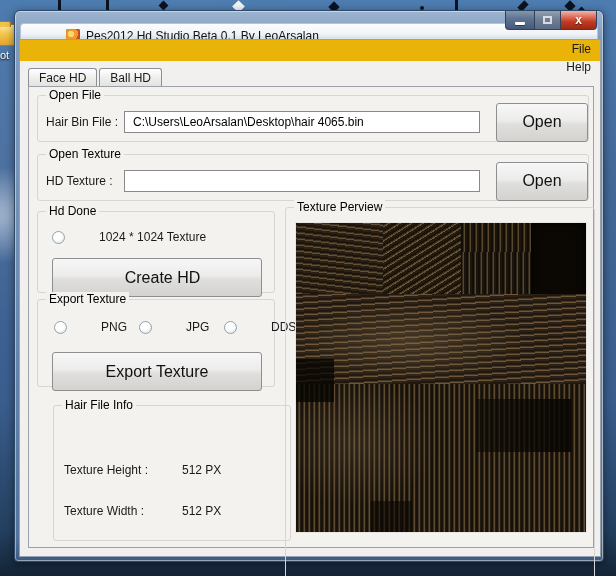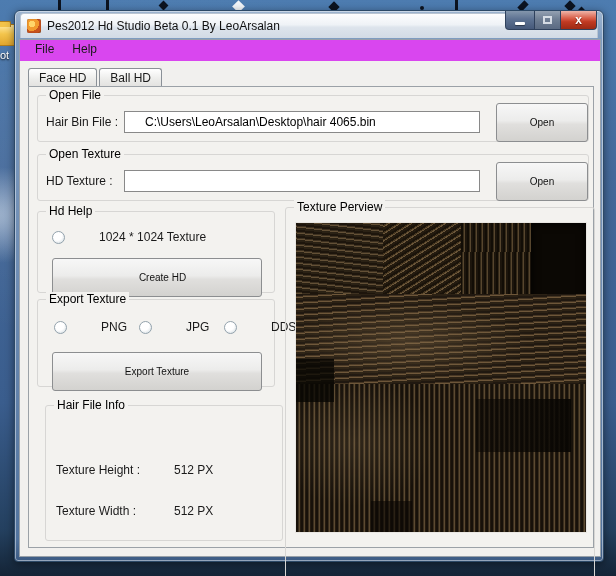--- a/index.html
+++ b/index.html
@@ -29,24 +29,24 @@
     background:#f2c34a; border:1px solid #b07d1d; border-bottom:none; border-radius:2px 2px 0 0; }
   .desk-icon .lbl { color:#fff; text-shadow:0 1px 2px #000; font-size:11px; margin-top:3px; padding-left:4px; }
 
   
   .win {
     position:absolute; left:14px; top:10px; width:590px; height:552px;
     background:linear-gradient(180deg,#9db4cf 0%, #7e9cc0 5%, #6d8cb3 50%, #51739e 96%, #3c5a82 100%);
     border:1px solid #2c4866; border-radius:6px 6px 4px 4px;
     box-shadow:0 2px 8px rgba(0,0,0,.45), inset 0 0 0 1px rgba(255,255,255,.45);
   }
-  .titlebar { position:absolute; left:5px; top:2px; right:5px; height:25px;
+  .titlebar { position:absolute; left:5px; top:12px; right:5px; height:25px;
     background:linear-gradient(180deg,#fdfdfe 0%, #eef2f6 45%, #dde4ec 55%, #d2dbe5 100%);
     border-radius:4px 4px 0 0; border:1px solid #b9c4d1; border-bottom:none;
-    display:flex; align-items:center; }
+    display:flex; align-items:center;padding-left:39px; }
   .app-icon { width:14px; height:14px; margin:0 6px 0 6px; border-radius:2px;
     background:radial-gradient(circle at 35% 35%, #ffd66b 0 25%, #f29a2e 25% 55%, #c7521d 55% 80%, #7c3a12 100%);
     box-shadow:inset 0 0 1px #5a2d0c; }
   .title-text { font-size:12px; color:#111; }
 
   .capbtns { position:absolute; right:6px; top:0; display:flex; }
   .capbtn { height:19px; border:1px solid #2f415c; border-top:none; display:flex;
     align-items:center; justify-content:center; color:#fff; }
   .capbtn.min { width:30px; border-radius:0 0 0 4px;
     background:linear-gradient(180deg,#8496ac,#5d7292 45%,#46597a); }
@@ -56,21 +56,21 @@
   .capbtn.close { width:37px; border-radius:0 0 4px 0; font-weight:bold; font-size:12px;
     background:linear-gradient(180deg,#efb5a9,#d9604a 40%,#c03a22 60%,#9d2a14);
     text-shadow:0 1px 1px #5e1508; }
   .min-glyph { width:10px; height:3px; background:#fff; border-radius:1px; margin-top:6px;
     box-shadow:0 1px 1px rgba(0,0,0,.4); }
   .max-glyph { width:9px; height:8px; border:2px solid #e8ecf2; opacity:.85; }
 
   .client { position:absolute; left:4px; top:28px; width:582px; height:518px;
     background:#f1f0ee; border:1px solid #98a0a8; }
 
-  .menubar { height:21px; display:flex; align-items:flex-start; padding-left:6px; background:#d946ef; }
+  .menubar { height:21px; display:flex; align-items:flex-end; padding-left:6px; background:#eab308;flex-direction:column; }
   .menu-item { padding:2px 9px; font-size:12px; }
 
   
   .tabstrip { position:absolute; left:8px; top:25px; height:22px; display:flex; align-items:flex-end; }
   .tab { position:relative; height:19px; padding:2px 10px 0; margin-right:2px;
     border:1px solid #8a9097; border-bottom:none; border-radius:3px 3px 0 0;
     background:linear-gradient(180deg,#ffffff,#ebebe9 60%,#e2e1df); font-size:12px; z-index:1; }
   .tab.active { height:22px; background:#f3f2ef; z-index:3; padding-top:3px; }
   .tab.active .focus-dots { position:absolute; inset:2px; border:1px dotted #4a4a4a; pointer-events:none; }
 
@@ -78,28 +78,28 @@
     background:#f3f2ef; border:1px solid #9ba1a7; z-index:2; }
 
   
   .gb { position:absolute; border:1px solid #d7d6d4; border-radius:3px; }
   .gb-title { position:absolute; top:-8px; left:8px; background:#f3f2ef; padding:0 3px; font-size:12px; color:#000; }
 
   .gb.openfile  { left:8px;  top:8px;   width:552px; height:47px; }
   .gb.opentex   { left:8px;  top:67px;  width:552px; height:47px; }
   .gb.hddone    { left:8px;  top:124px; width:238px; height:82px; }
   .gb.export    { left:8px;  top:212px; width:238px; height:88px; }
-  .gb.fileinfo  { left:16px;  top:318px; width:238px; height:136px; }
+  .gb.fileinfo  { left:24px;  top:318px; width:238px; height:136px; }
   .gb.preview   { left:256px; top:120px; width:310px; height:388px;text-decoration:underline; }
 
   .fieldrow { position:absolute; left:0; right:0; top:14px; height:24px; display:flex; align-items:center; }
   .fieldrow .flabel { width:86px; padding-left:8px; font-size:12px; }
   .textbox { width:356px; height:22px; border:1px solid #898989; background:#fff;
-    font-family:"Liberation Sans",sans-serif; font-size:12px; padding:0 20px; }
-  .btn { height:39px; border:1px solid #8c8e90; border-radius:3px; font-size:10px;
+    font-family:"Liberation Sans",sans-serif; font-size:12px; padding:0 8px; }
+  .btn { height:39px; border:1px solid #8c8e90; border-radius:3px; font-size:16px;
     background:linear-gradient(180deg,#f7f7f7,#ececeb 45%,#e0dfdd 55%,#d3d2cf);
     font-family:"Liberation Sans",sans-serif; color:#111; }
   .btn.open { width:92px; margin-left:16px; }
   .btn.wide { position:absolute; left:14px; width:210px; }
 
   .radio { width:13px; height:13px; border-radius:50%; border:1px solid #93a2ac;
     background:radial-gradient(circle at 40% 35%, #ffffff 0 45%, #dfe6ea 80%, #c6d0d6 100%);
     display:inline-block; vertical-align:-2px; margin-right:6px; }
   .radiorow { position:absolute; display:flex; align-items:center; font-size:12px;gap:28px; }
 
@@ -199,21 +199,21 @@
         <div class="gb opentex">
           <span class="gb-title">Open Texture</span>
           <div class="fieldrow">
             <span class="flabel">HD Texture :</span>
             <input class="textbox" type="text" value="" style="">
             <button class="btn open">Open</button>
           </div>
         </div>
 
         <div class="gb hddone">
-          <span class="gb-title">Hd Help</span>
+          <span class="gb-title">Hd Done</span>
           <div class="radiorow" style="left:14px; top:18px;">
             <span class="radio"></span>
             <span>1024 * 1024 Texture</span>
           </div>
           <button class="btn wide" style="top:46px;padding-left:11px;">Create HD</button>
         </div>
 
         <div class="gb export">
           <span class="gb-title">Export Texture</span>
           <div class="radiorow" style="left:16px; top:20px;text-align:center;">

